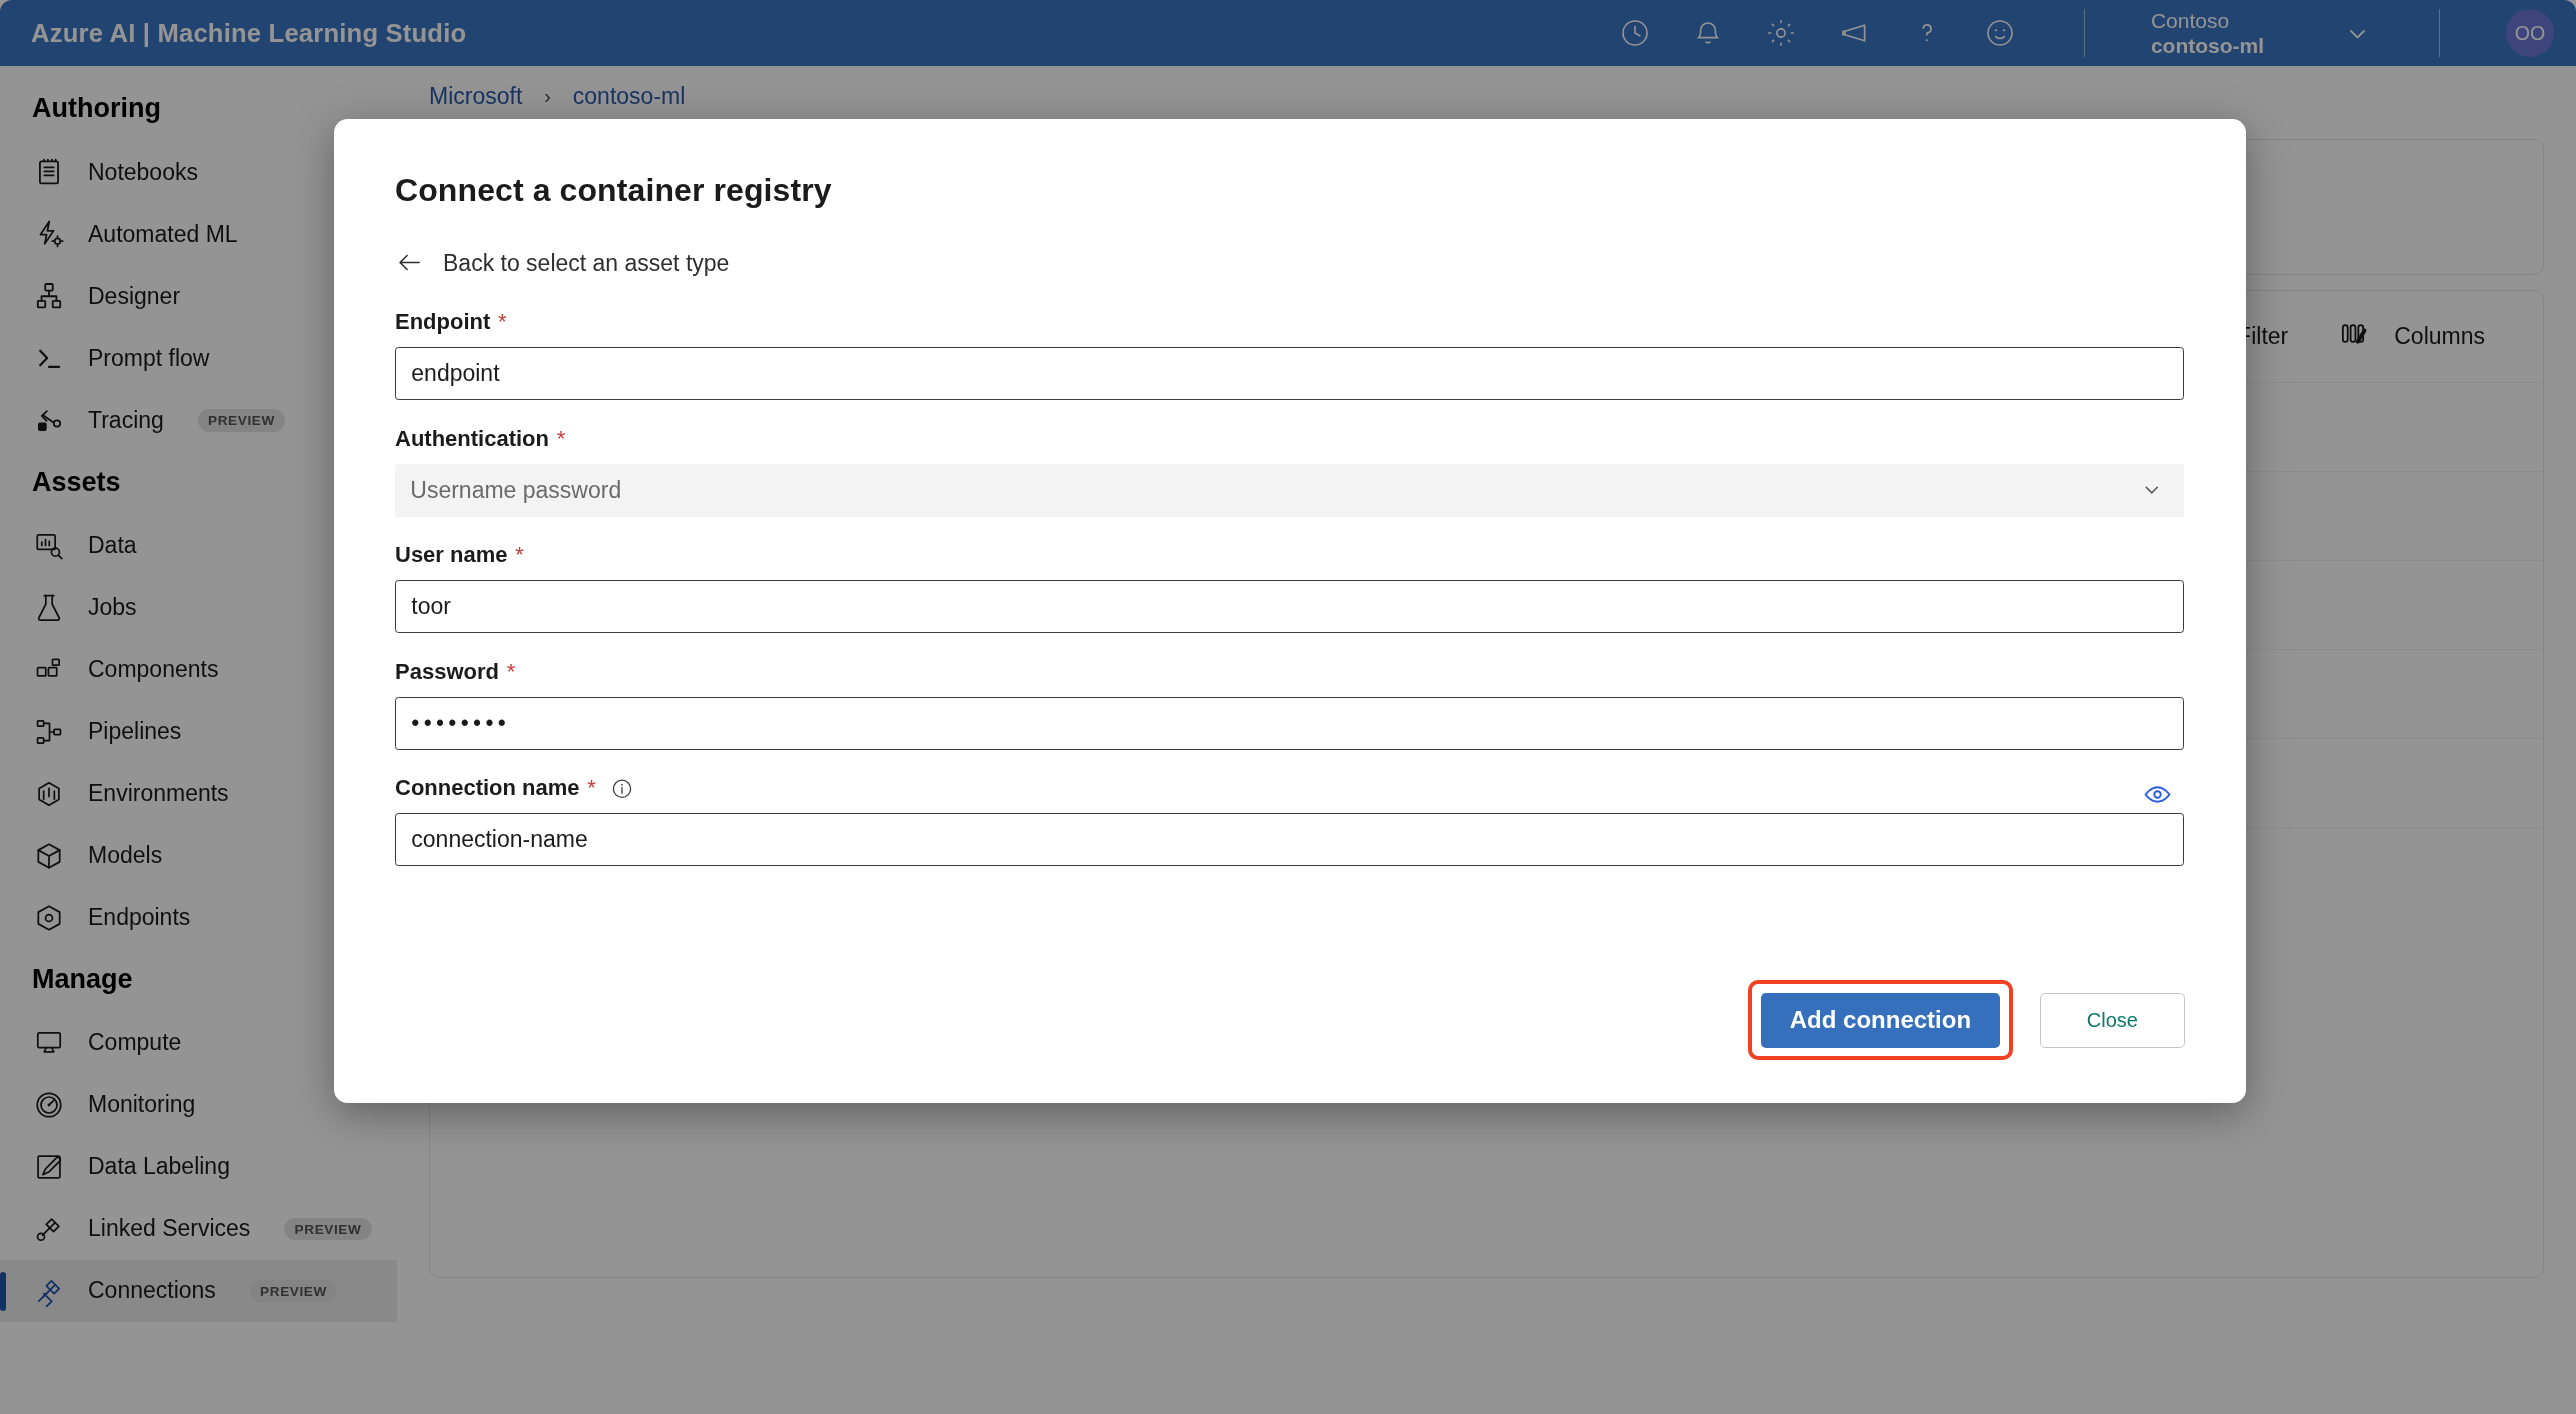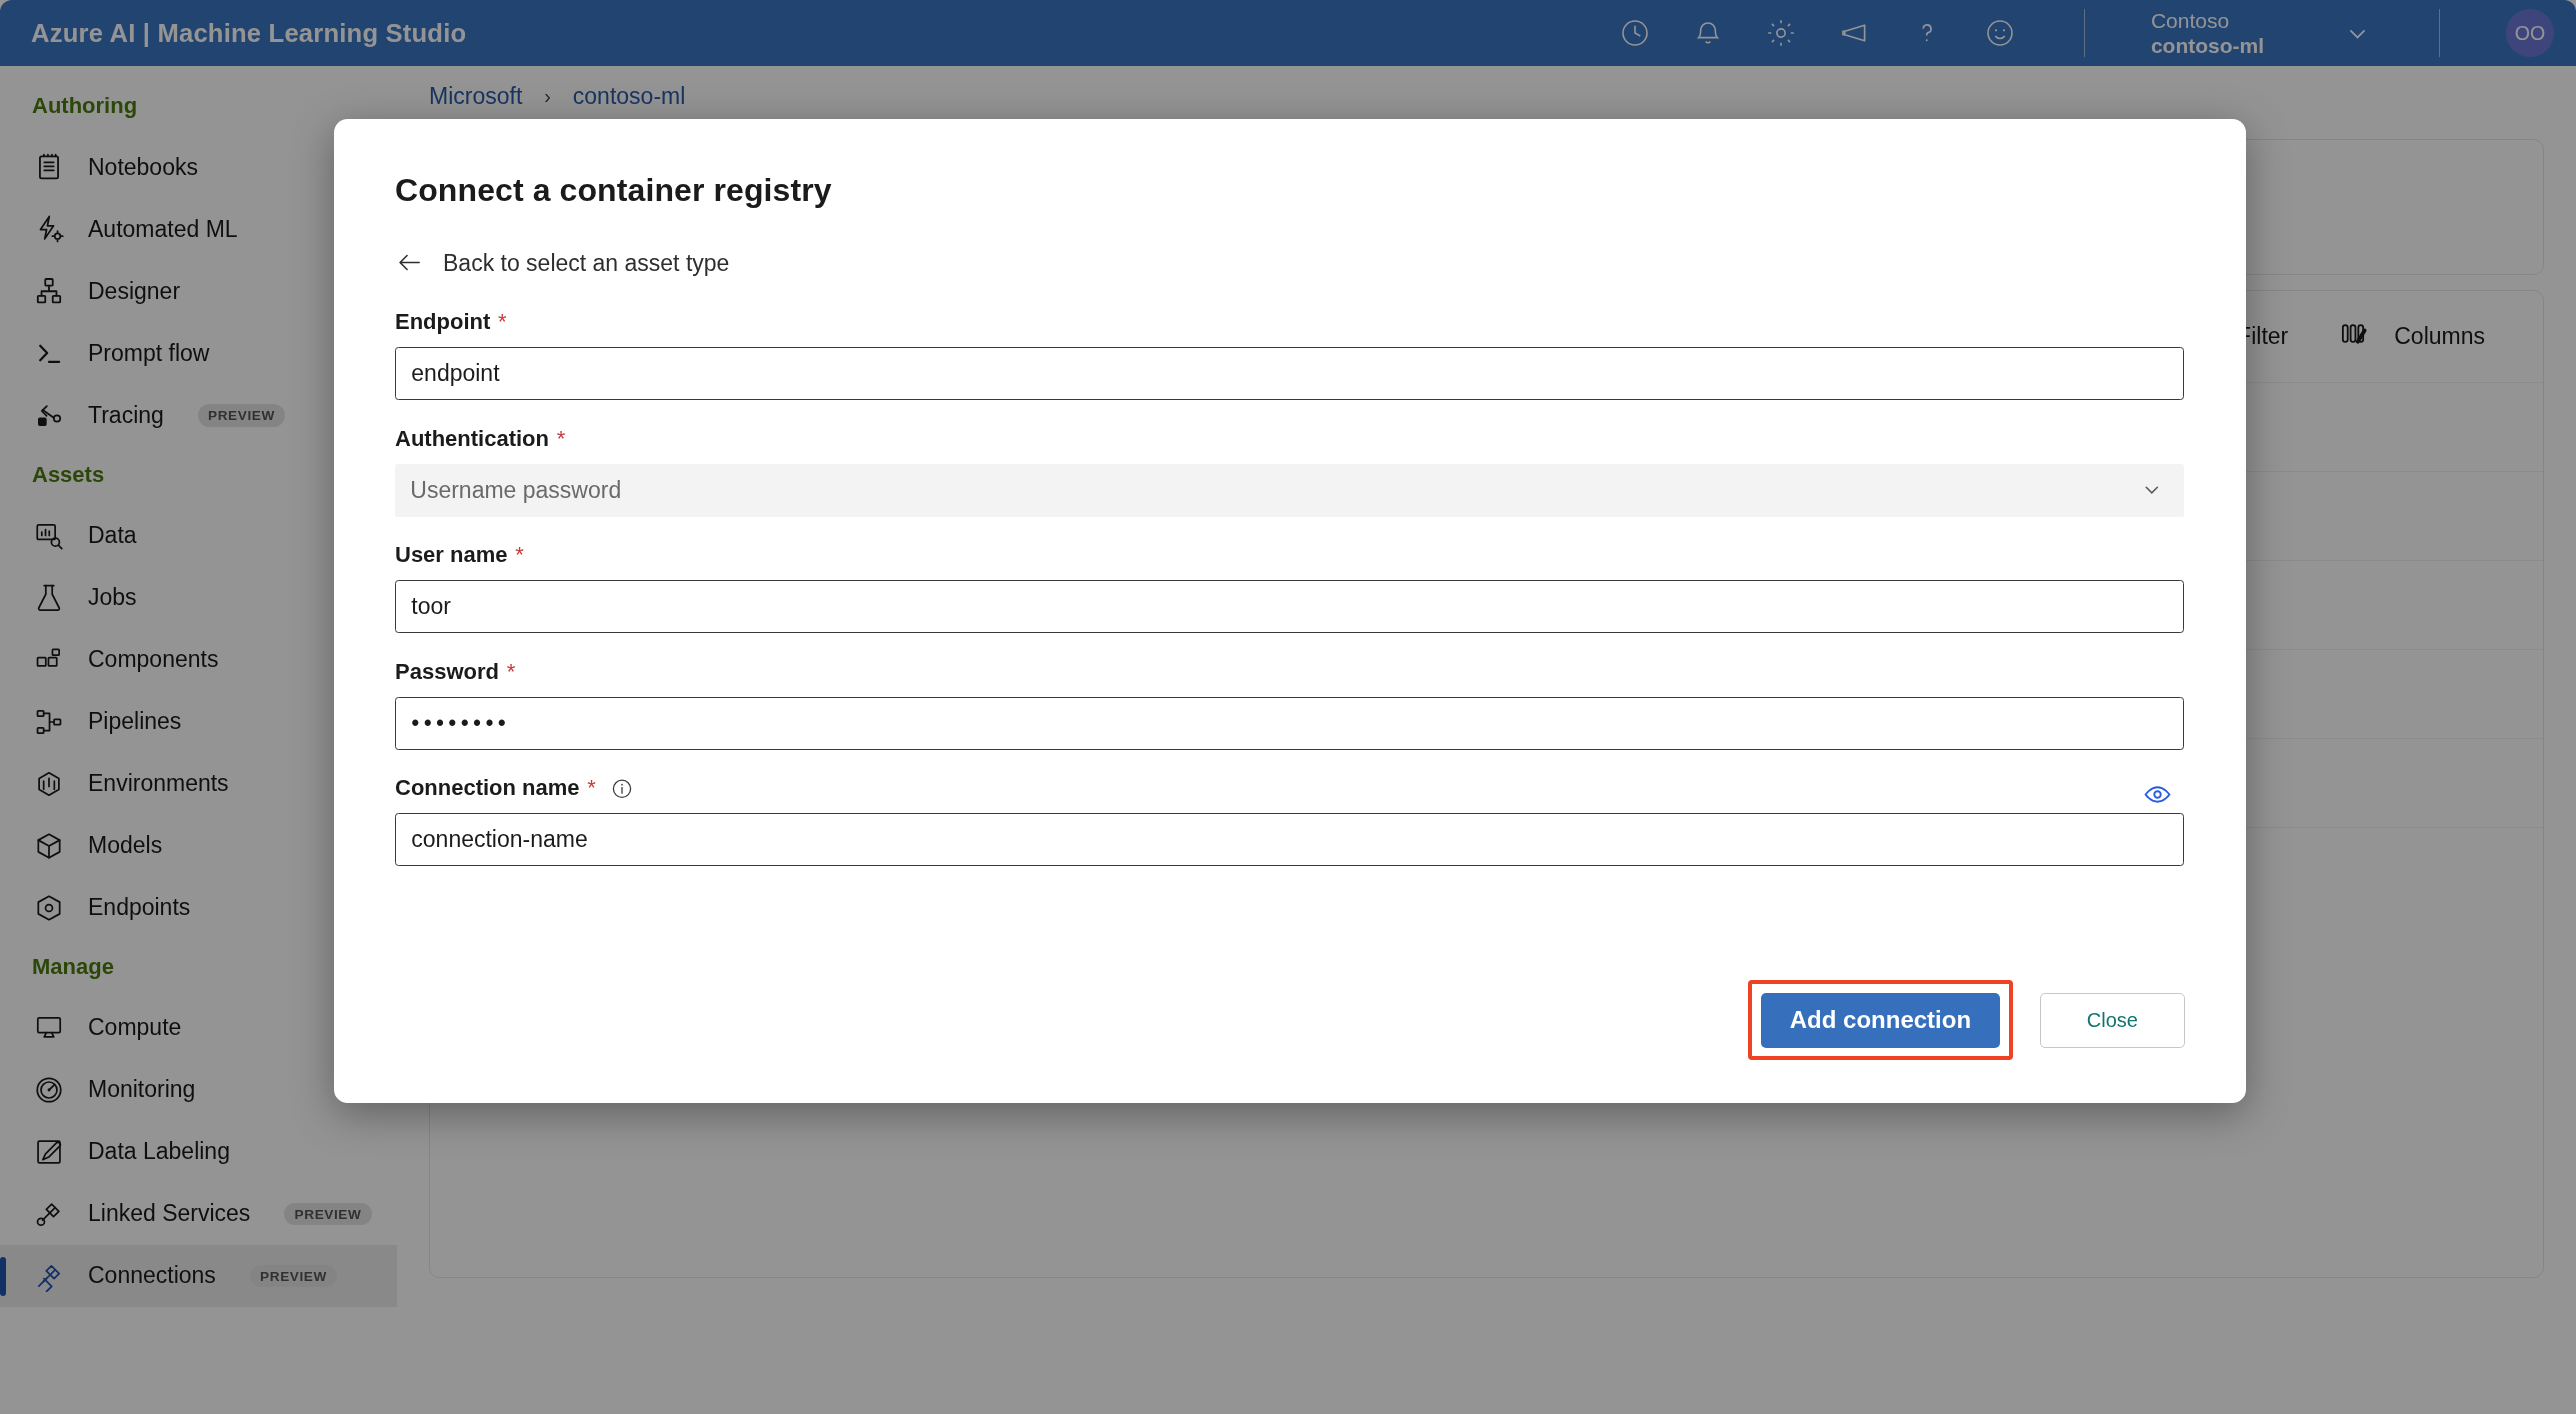--- a/index.html
+++ b/index.html
@@ -84,23 +84,23 @@
   .sidebar {
     position: absolute;
     top: 66px; left: 0;
     width: 397px;
     height: 1348px;
     background: #ffffff;
     padding-top: 12px;
     overflow: hidden;
   }
   .nav-group-title {
-    font-size: 22px;
+    font-size: 27px;
     font-weight: 700;
-    color: #4d7c0f;
+    color: #000000;
     padding: 15.3px 0 17px 32px;
   }
   .nav-item {
     display: flex;
     align-items: center;
     height: 62px;
     padding-left: 32px;
     position: relative;
     gap: 22px;
     cursor: default;
@@ -299,21 +299,21 @@
   .modal-footer {
     margin-top: auto;
     display: flex;
     align-items: center;
     justify-content: flex-end;
     gap: 12px;
     padding-bottom: 43px;
   }
   .highlight-box {
     border: 4.3px solid #ef4123;
-    border-radius: 4px;
+    border-radius: 10px;
     padding: 8.5px;
     display: flex;
   }
   .btn-primary {
     background: #3670bd;
     color: #ffffff;
     font-size: 24px;
     font-weight: 700;
     border: none;
     border-radius: 5.1px;

